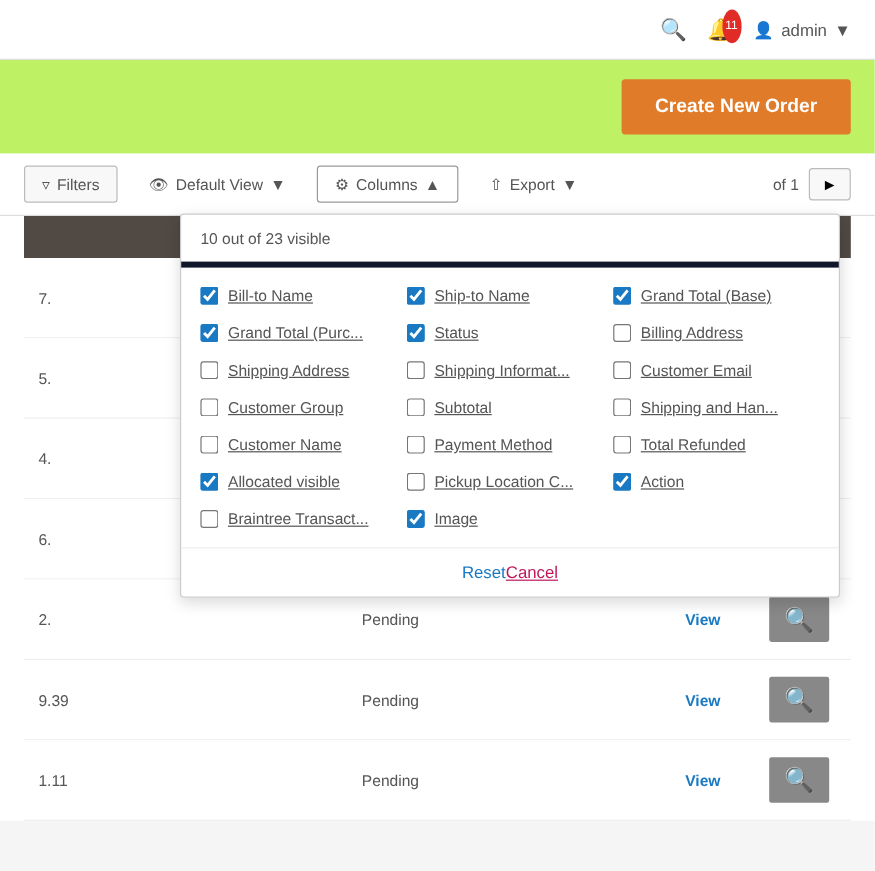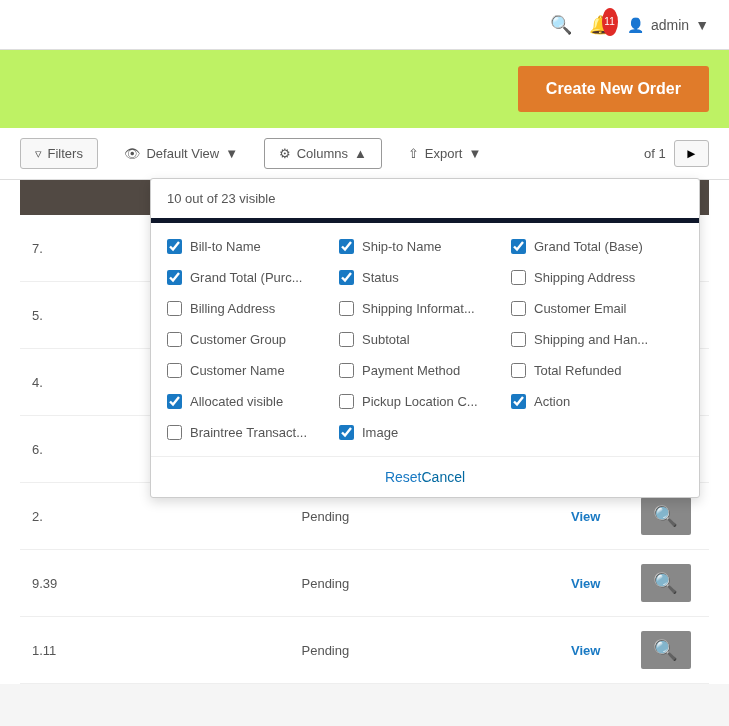--- a/index.html
+++ b/index.html
@@ -179,20 +179,21 @@
       overflow-y: auto;
     }
     .col-item {
       display: flex;
       align-items: center;
       gap: 8px;
       font-size: 13px;
       color: #555;
       cursor: pointer;
       padding: 4px 0;
+      text-decoration: underline;
     }
     .col-item input[type="checkbox"] {
       width: 15px;
       height: 15px;
       cursor: pointer;
       accent-color: #1979c3;
     }
     .col-dropdown-footer {
       display: flex;
       justify-content: center;
@@ -203,24 +204,25 @@
       background: none;
       border: none;
       color: #1979c3;
       cursor: pointer;
       font-size: 14px;
       padding: 0;
     }
     .col-cancel-btn {
       background: none;
       border: none;
-      color: #0369a1;
+      color: #be185d;
       cursor: pointer;
       font-size: 14px;
       padding: 0;
+      text-decoration: underline;
     }
 
     
     .col-dropdown-body::-webkit-scrollbar { width: 6px; }
     .col-dropdown-body::-webkit-scrollbar-track { background: #f1f1f1; }
     .col-dropdown-body::-webkit-scrollbar-thumb { background: #ccc; border-radius: 3px; }
 
     
     .row-num { color: #555; font-size: 13px; }
   </style>
@@ -290,26 +292,26 @@
       <label class="col-item">
         <input type="checkbox" checked="" style="">
         <span>Grand Total (Purc...</span>
       </label>
       <label class="col-item">
         <input type="checkbox" checked="" style="">
         <span>Status</span>
       </label>
       <label class="col-item">
         <input type="checkbox" style="">
+        <span>Billing Address</span>
+      </label>
+
+      <label class="col-item">
+        <input type="checkbox" style="">
         <span>Shipping Address</span>
-      </label>
-
-      <label class="col-item">
-        <input type="checkbox" style="">
-        <span>Billing Address</span>
       </label>
       <label class="col-item">
         <input type="checkbox" style="">
         <span>Shipping Informat...</span>
       </label>
       <label class="col-item">
         <input type="checkbox" style="">
         <span>Customer Email</span>
       </label>
 

